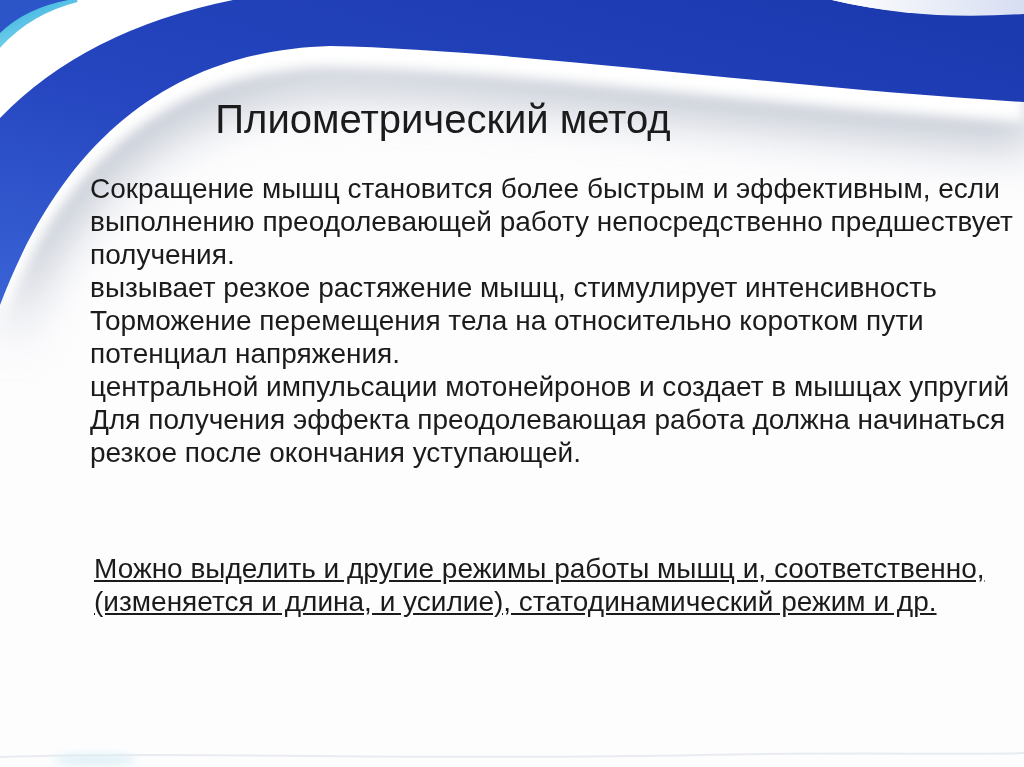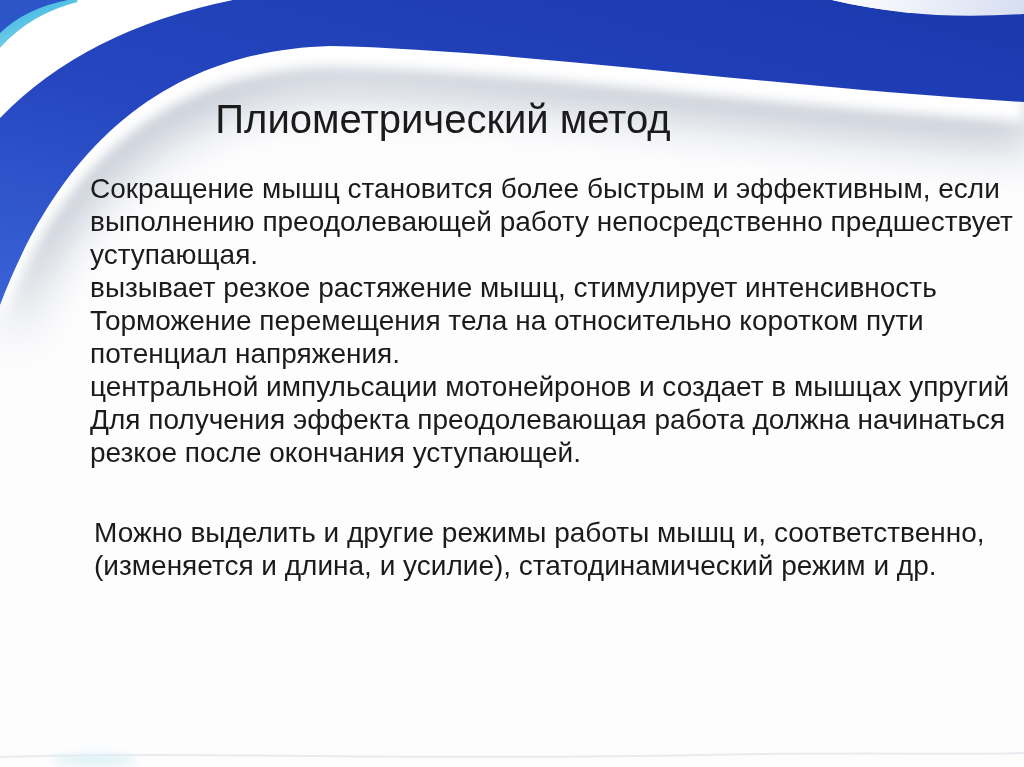--- a/index.html
+++ b/index.html
@@ -29,21 +29,21 @@
     white-space: nowrap;
   }
   .body-block {
     position: absolute;
     font-size: 28px;
     line-height: 33px;
     color: var(--text, #1b1b1b);
   }
   .body-block .line { white-space: nowrap; }
   #block1 { left: 78px; top: 172px; margin-left: 12px; }
-  #block2 { left: 94px; top: 516px; }
+  #block2 { left: 94px; top: 552px; text-decoration: underline; }
 </style>
 </head>
 <body>
 
 <div class="slide">
 
   <svg class="decor" viewBox="0 0 1024 767" xmlns="http://www.w3.org/2000/svg">
     <defs>
       <linearGradient id="bandGrad" x1="0%" y1="100%" x2="85%" y2="0%">
         <stop offset="0%" style="stop-color:var(--band_blue_light, #3a63d6)"></stop>
@@ -85,21 +85,21 @@
 
     <path d="M0,757 C200,751 420,761 700,755 C850,752 950,755 1024,753" fill="none" stroke-width="2" style="stroke:var(--bottom_line, #e8ebef)"></path>
     <ellipse cx="95" cy="760" rx="42" ry="6" fill="#d8eef5" opacity="0.8" filter="url(#blurTiny)"></ellipse>
   </svg>
 
   <div class="slide-title">Плиометрический метод</div>
 
   <div class="body-block" id="block1">
     <div class="line">Сокращение мышц становится более быстрым и эффективным, если</div>
     <div class="line">выполнению преодолевающей работу непосредственно предшествует</div>
-    <div class="line">уступающая.</div>
+    <div class="line">получения.</div>
     <div class="line">вызывает резкое растяжение мышц, стимулирует интенсивность</div>
     <div class="line">Торможение перемещения тела на относительно коротком пути</div>
     <div class="line">потенциал напряжения.</div>
     <div class="line">центральной импульсации мотонейронов и создает в мышцах упругий</div>
     <div class="line">Для получения эффекта преодолевающая работа должна начинаться</div>
     <div class="line">резкое после окончания уступающей.</div>
   </div>
 
   <div class="body-block" id="block2">
     <div class="line">Можно выделить и другие режимы работы мышц и, соответственно,</div>

